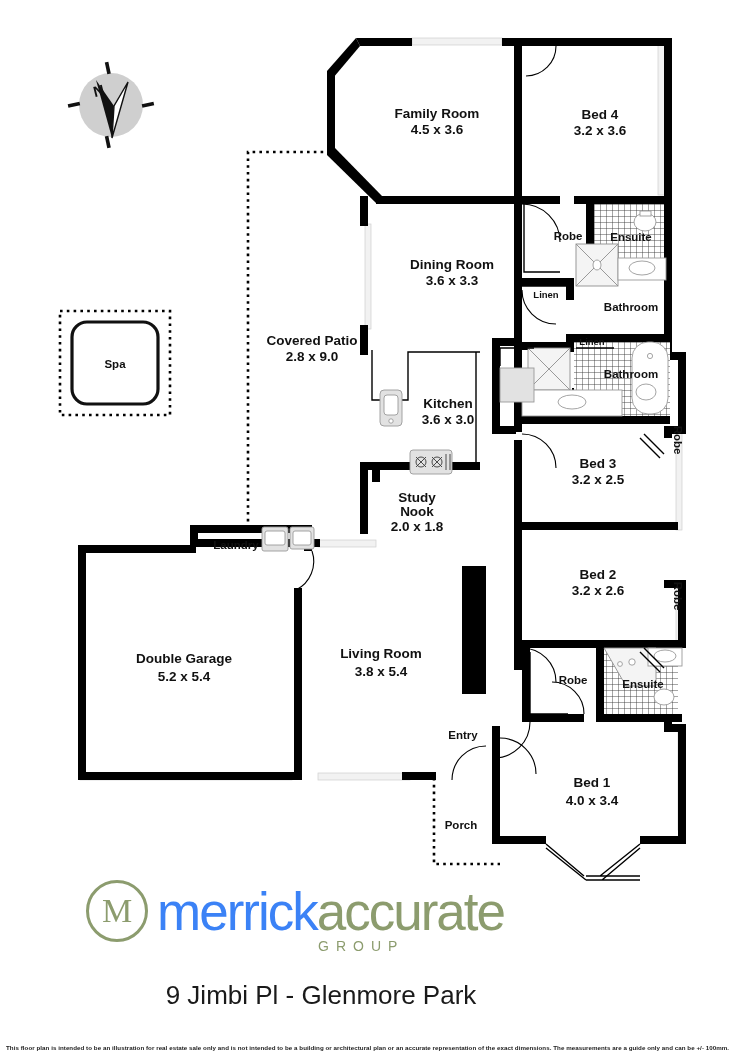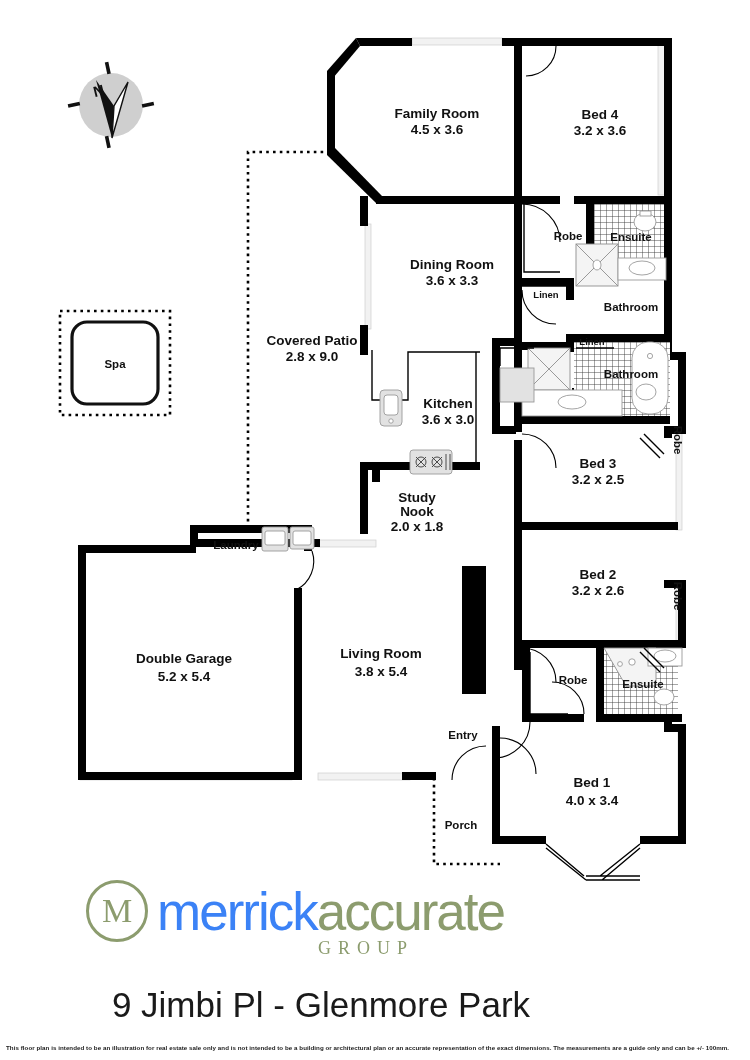--- a/index.html
+++ b/index.html
@@ -21,22 +21,22 @@
   .fixg{stroke:#9a9a9a;stroke-width:0.9;fill:#e2e2e2;}
   .shower{fill:#f4f4f4;stroke:#8e8e8e;stroke-width:0.9;}
   .spa-outline{fill:none;stroke:#111;stroke-width:3.2;}
   #footer{position:absolute;left:0;top:880px;width:750px;}
   .logo-row{display:flex;align-items:center;justify-content:flex-start;padding-left:86px;}
   .logo-mark{width:62px;height:62px;border:3px solid #8c9c6e;border-radius:50%;position:relative;box-sizing:border-box;margin-right:9px;flex:0 0 auto;}
   .logo-mark span{position:absolute;left:0;right:0;top:50%;transform:translateY(-50%);text-align:center;font-size:34px;color:#8c9c6e;font-family:"Liberation Serif",serif;line-height:1;}
   .logo-text{font-size:53px;letter-spacing:-2px;line-height:1;font-family:"Liberation Sans",sans-serif;}
   .lt-merrick{color:#3b82f6;font-weight:500;}
   .lt-property{color:#8c9c6e;font-weight:300;}
-  .logo-group{text-align:left;padding-left:318px;margin-top:-4px;font-size:18px;letter-spacing:7px;color:#8c9c6e;font-family:Liberation Serif, serif;}
-  #address{text-align:center;margin-top:26px;font-size:35px;color:#1a1a1a;font-family:"Liberation Sans",sans-serif;letter-spacing:0px;padding-right:108px;}
+  .logo-group{text-align:left;padding-left:318px;margin-top:-4px;font-size:14px;letter-spacing:7px;color:#8c9c6e;font-family:Liberation Sans, sans-serif;}
+  #address{text-align:center;margin-top:26px;font-size:26px;color:#1a1a1a;font-family:"Liberation Sans",sans-serif;letter-spacing:0px;padding-right:108px;}
   #disclaimer{position:absolute;left:6px;top:1044px;width:742px;font-size:6.2px;font-weight:bold;color:#1a1a1a;font-family:"Liberation Sans",sans-serif;letter-spacing:0.05px;}
 </style>
 </head>
 <body>
 
 <div id="plan-wrap">
 <svg id="floorplan" viewBox="0 0 750 1060">
   <defs>
     <pattern id="tile" width="6" height="6" patternUnits="userSpaceOnUse">
       <rect width="6" height="6" fill="#ffffff"></rect>

